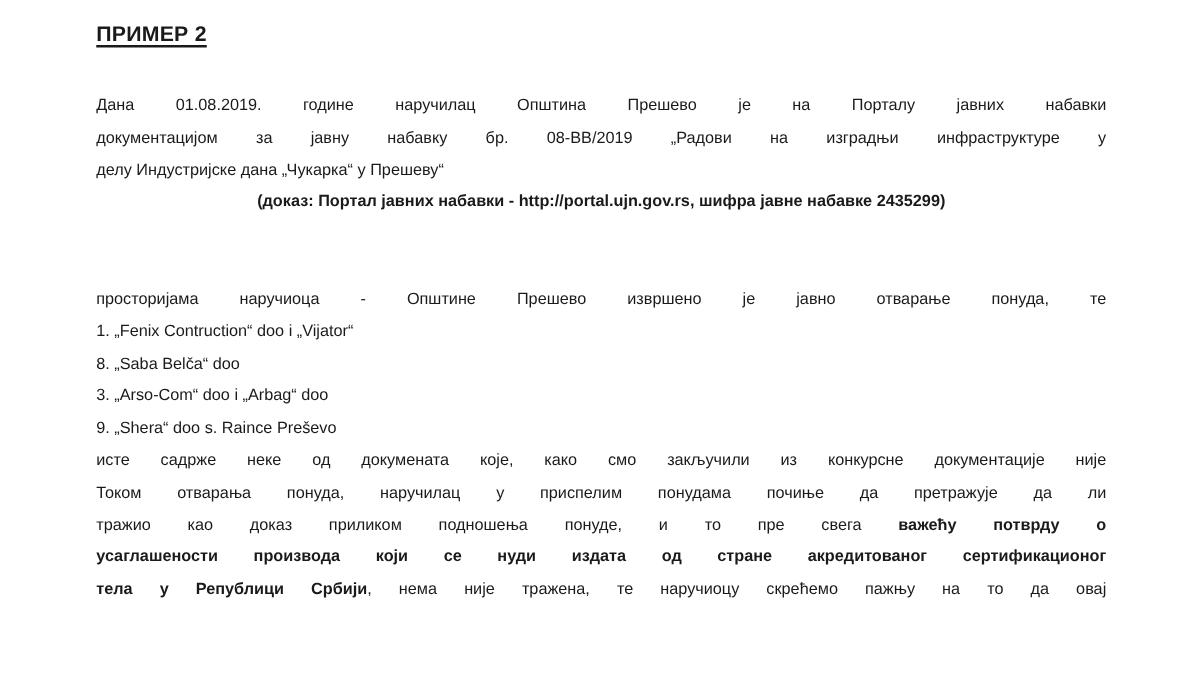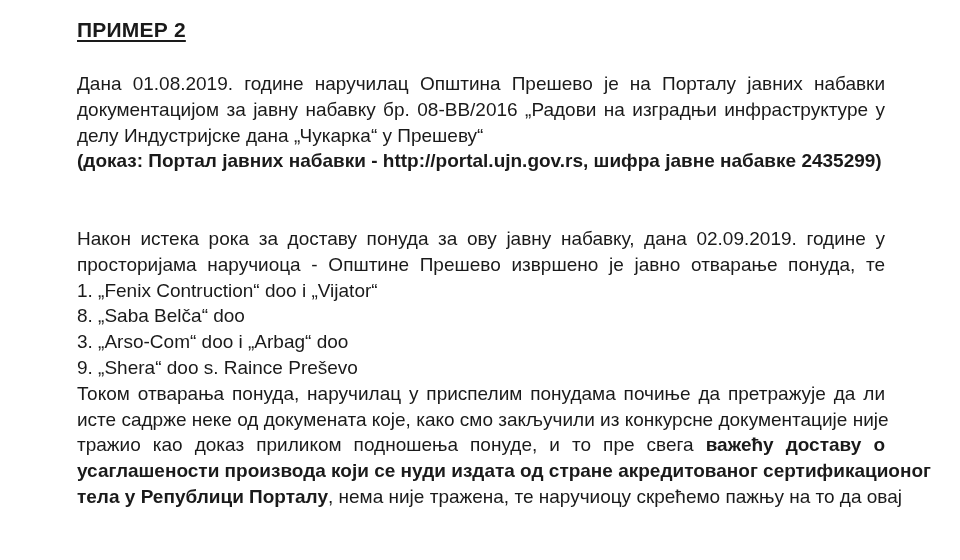--- a/index.html
+++ b/index.html
@@ -18,75 +18,74 @@
     .page {
       position: absolute;
       left: 77px;
       top: 0;
       width: 808px;
     }
     .heading {
       position: absolute;
       top: 18px;
       left: 0;
-      font-size: 21px;
+      font-size: 17px;
       font-weight: bold;
       text-decoration: underline;
       text-decoration-thickness: 2px;
       text-underline-offset: 3px;
       letter-spacing: 0.2px;
       white-space: nowrap;
     }
     .block {
       position: absolute;
       left: 0;
       width: 808px;
     }
     .line {
       height: 25.8px;
       line-height: 25.8px;
-      font-size: 19px;
+      font-size: 13px;
       white-space: nowrap;
       overflow: visible;
     }
     .just {
       text-align: justify;
       text-align-last: justify;
     }
-    .b { font-weight: bold; }
+    .b { font-weight: bold; text-align: center; }
     #p1 { top: 71px; }
     #p2 { top: 226px; }
   </style>
 </head>
 <body>
 
 <div class="page">
 
   <div class="heading">ПРИМЕР 2</div>
 
   <div class="block" id="p1">
     <div class="line just">Дана 01.08.2019. године наручилац Општина Прешево је на Порталу јавних набавки</div>
-    <div class="line just">документацијом за јавну набавку бр. 08-ВВ/2016 „Радови на изградњи инфраструктуре у</div>
+    <div class="line just">документацијом за јавну набавку бр. 08-ВВ/2019 „Радови на изградњи инфраструктуре у</div>
     <div class="line">делу Индустријске дана „Чукарка“ у Прешеву“</div>
     <div class="line b">(доказ: Портал јавних набавки - http://portal.ujn.gov.rs, шифра јавне набавке 2435299)</div>
   </div>
 
   <div class="block" id="p2">
-    <div class="line just">Након истека рока за доставу понуда за ову јавну набавку, дана 02.09.2019. године у</div>
     <div class="line just">просторијама наручиоца - Општине Прешево извршено је јавно отварање понуда, те</div>
 
     <div>
       <div class="line">1. „Fenix Contruction“ doo i „Vijator“</div>
       <div class="line">8. „Saba Belča“ doo</div>
       <div class="line">3. „Arso-Com“ doo i „Arbag“ doo</div>
       <div class="line">9. „Shera“ doo s. Raince Preševo</div>
     </div>
 
     <div>
+      <div class="line just">исте садрже неке од докумената које, како смо закључили из конкурсне документације није</div>
       <div class="line just">Током отварања понуда, наручилац у приспелим понудама почиње да претражује да ли</div>
-      <div class="line just">исте садрже неке од докумената које, како смо закључили из конкурсне документације није</div>
-      <div class="line just"><span>тражио као доказ приликом подношења понуде, и то пре свега </span><span class="b">важећу доставу о</span></div>
+      <div class="line just"><span>тражио као доказ приликом подношења понуде, и то пре свега </span><span class="b">важећу потврду о</span></div>
       <div class="line just b">усаглашености производа који се нуди издата од стране акредитованог сертификационог</div>
-      <div class="line just"><span class="b">тела у Републици Порталу</span><span>, нема није тражена, те наручиоцу скрећемо пажњу на то да овај</span></div>
+      <div class="line just"><span class="b">тела у Републици Србији</span><span>, нема није тражена, те наручиоцу скрећемо пажњу на то да овај</span></div>
     </div>
   </div>
 
 </div>
 
 </body></html>

